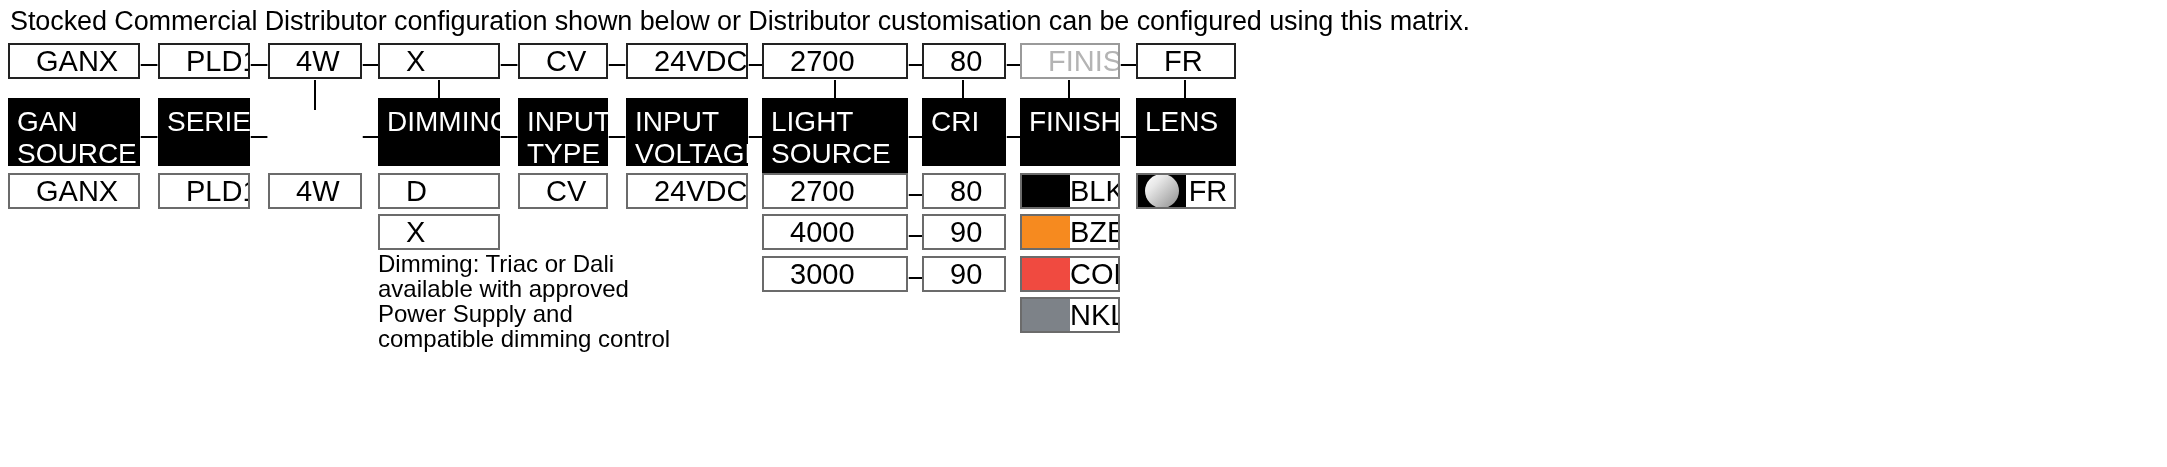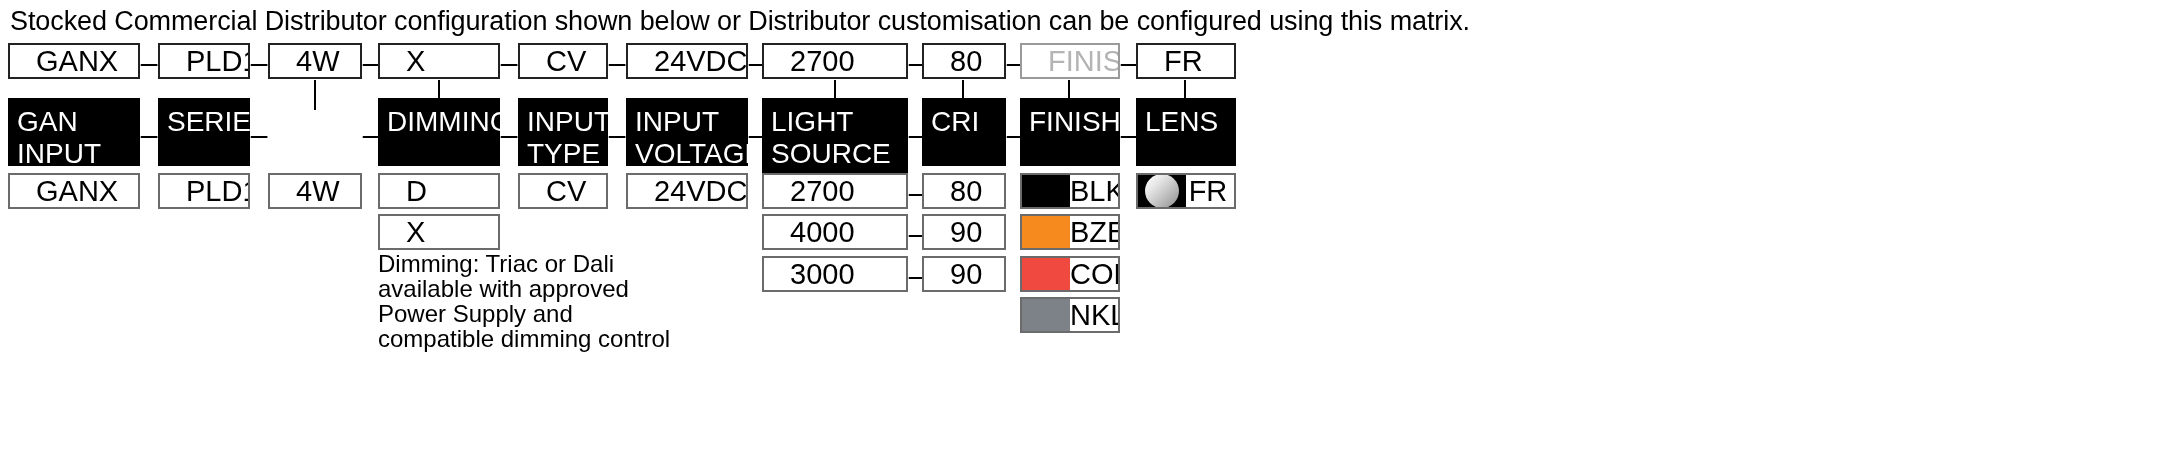--- a/index.html
+++ b/index.html
@@ -163,21 +163,21 @@
   <div class="box dark-border" style="left:1136px; top:43px; width:100px; height:36px;">FR</div>
 
   <div class="tick" style="left:314px;  top:80px; height:30px;"></div>
   <div class="tick" style="left:438px;  top:80px; height:30px;"></div>
   <div class="tick" style="left:834px;  top:80px; height:30px;"></div>
   <div class="tick" style="left:962px;  top:80px; height:30px;"></div>
   <div class="tick" style="left:1068px; top:80px; height:30px;"></div>
   <div class="tick" style="left:1184px; top:80px; height:30px;"></div>
 
   <div class="hdr" style="left:8px;   top:98px; width:132px; height:68px;">GAN
-INPUT</div>
+SOURCE</div>
   <div class="dash" style="left:140px; top:120px; width:18px;">–</div>
 
   <div class="hdr" style="left:158px; top:98px; width:92px;  height:68px;">SERIES</div>
   <div class="dash" style="left:250px; top:120px; width:18px;">–</div>
 
   <div class="dash" style="left:362px; top:120px; width:18px;">–</div>
 
   <div class="hdr" style="left:378px; top:98px; width:122px; height:68px;">DIMMING</div>
   <div class="dash" style="left:500px; top:120px; width:18px;">–</div>
 

